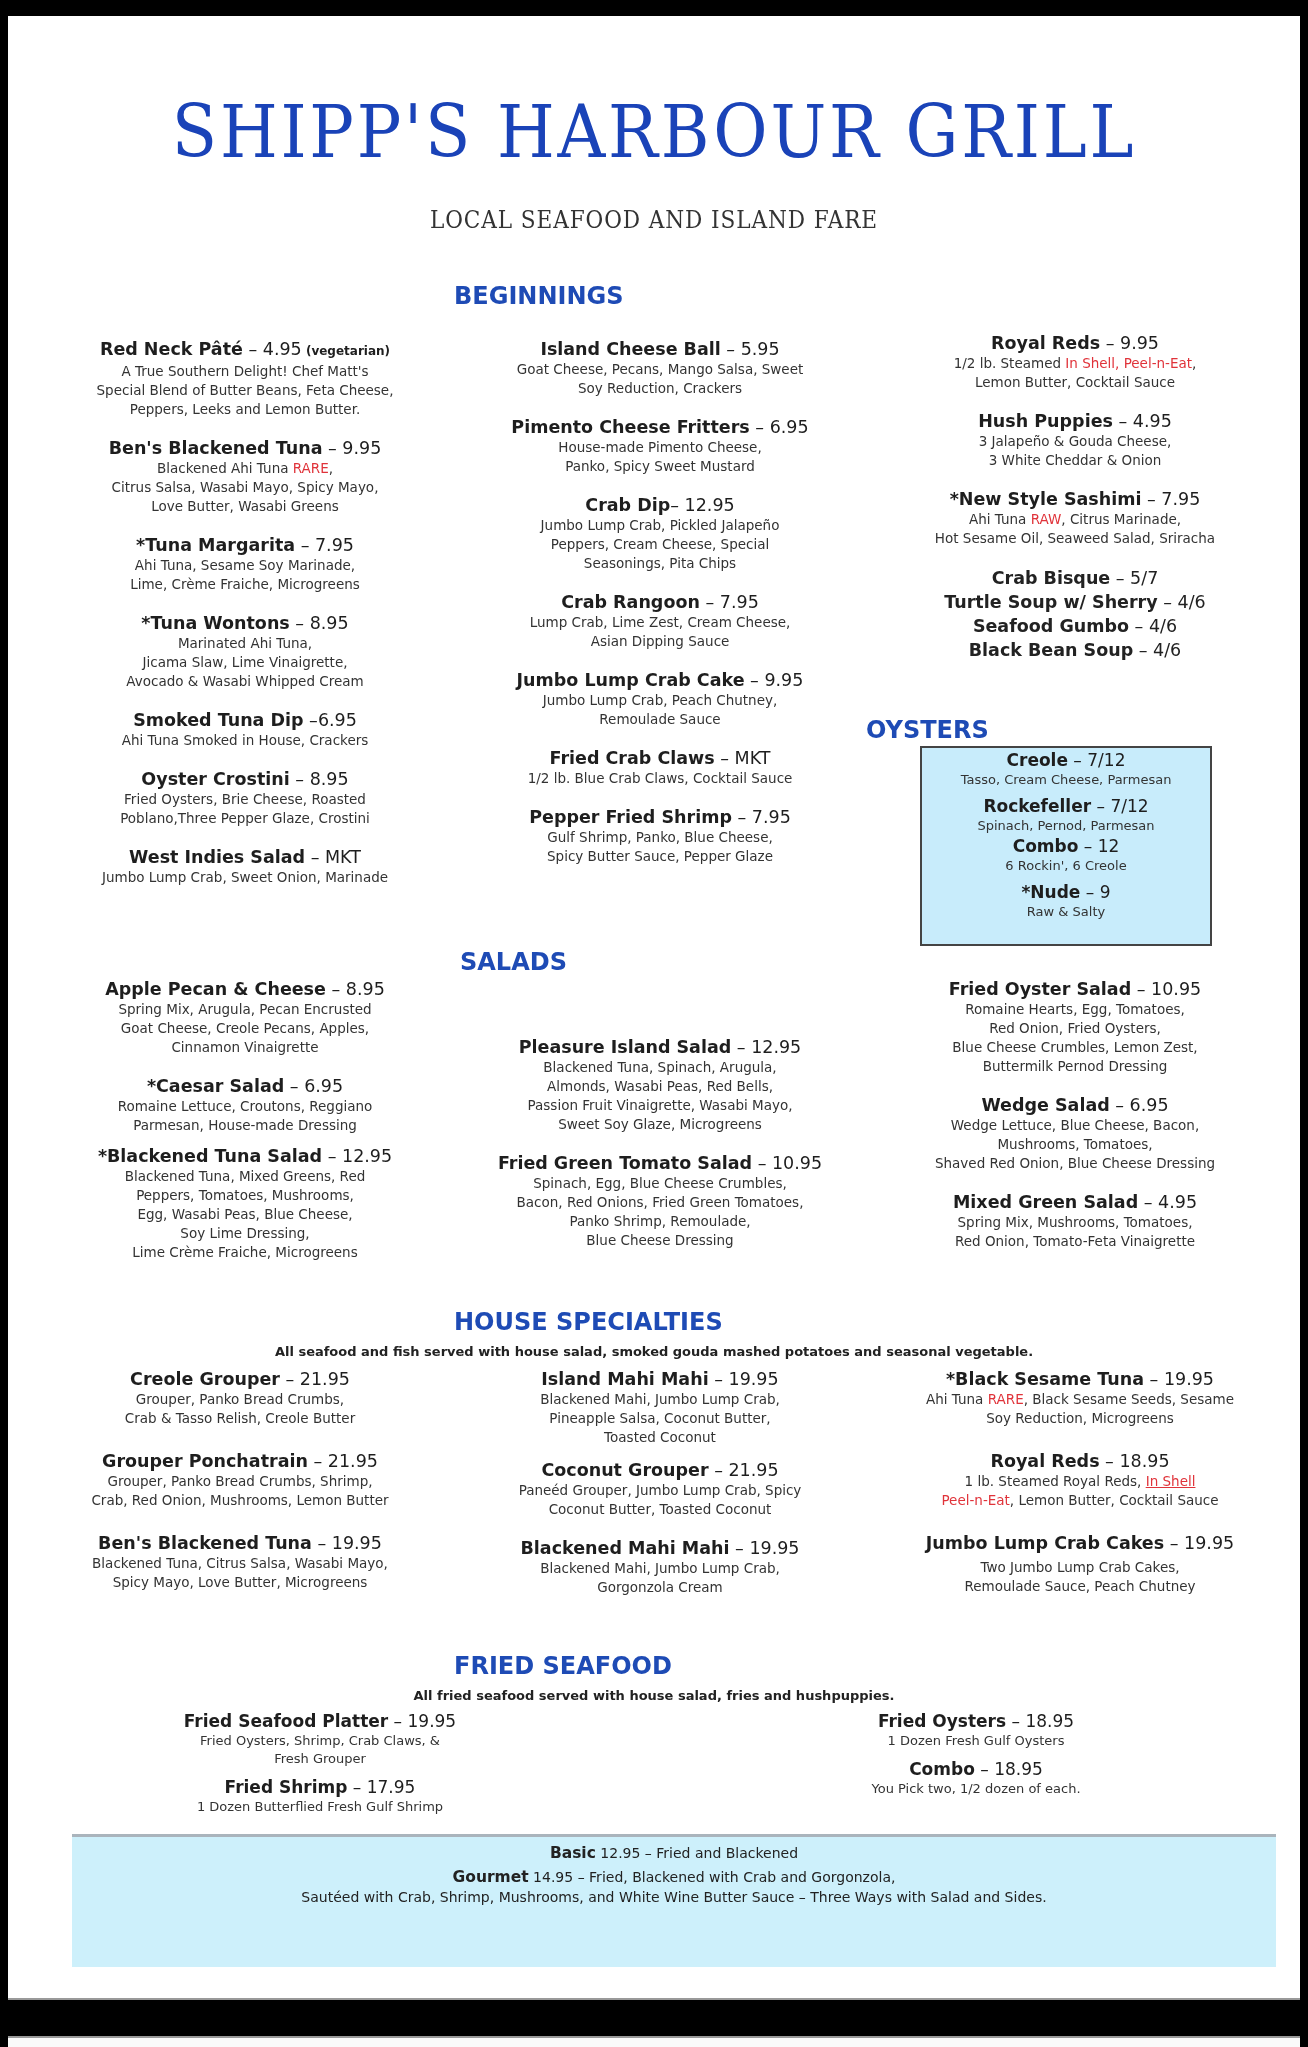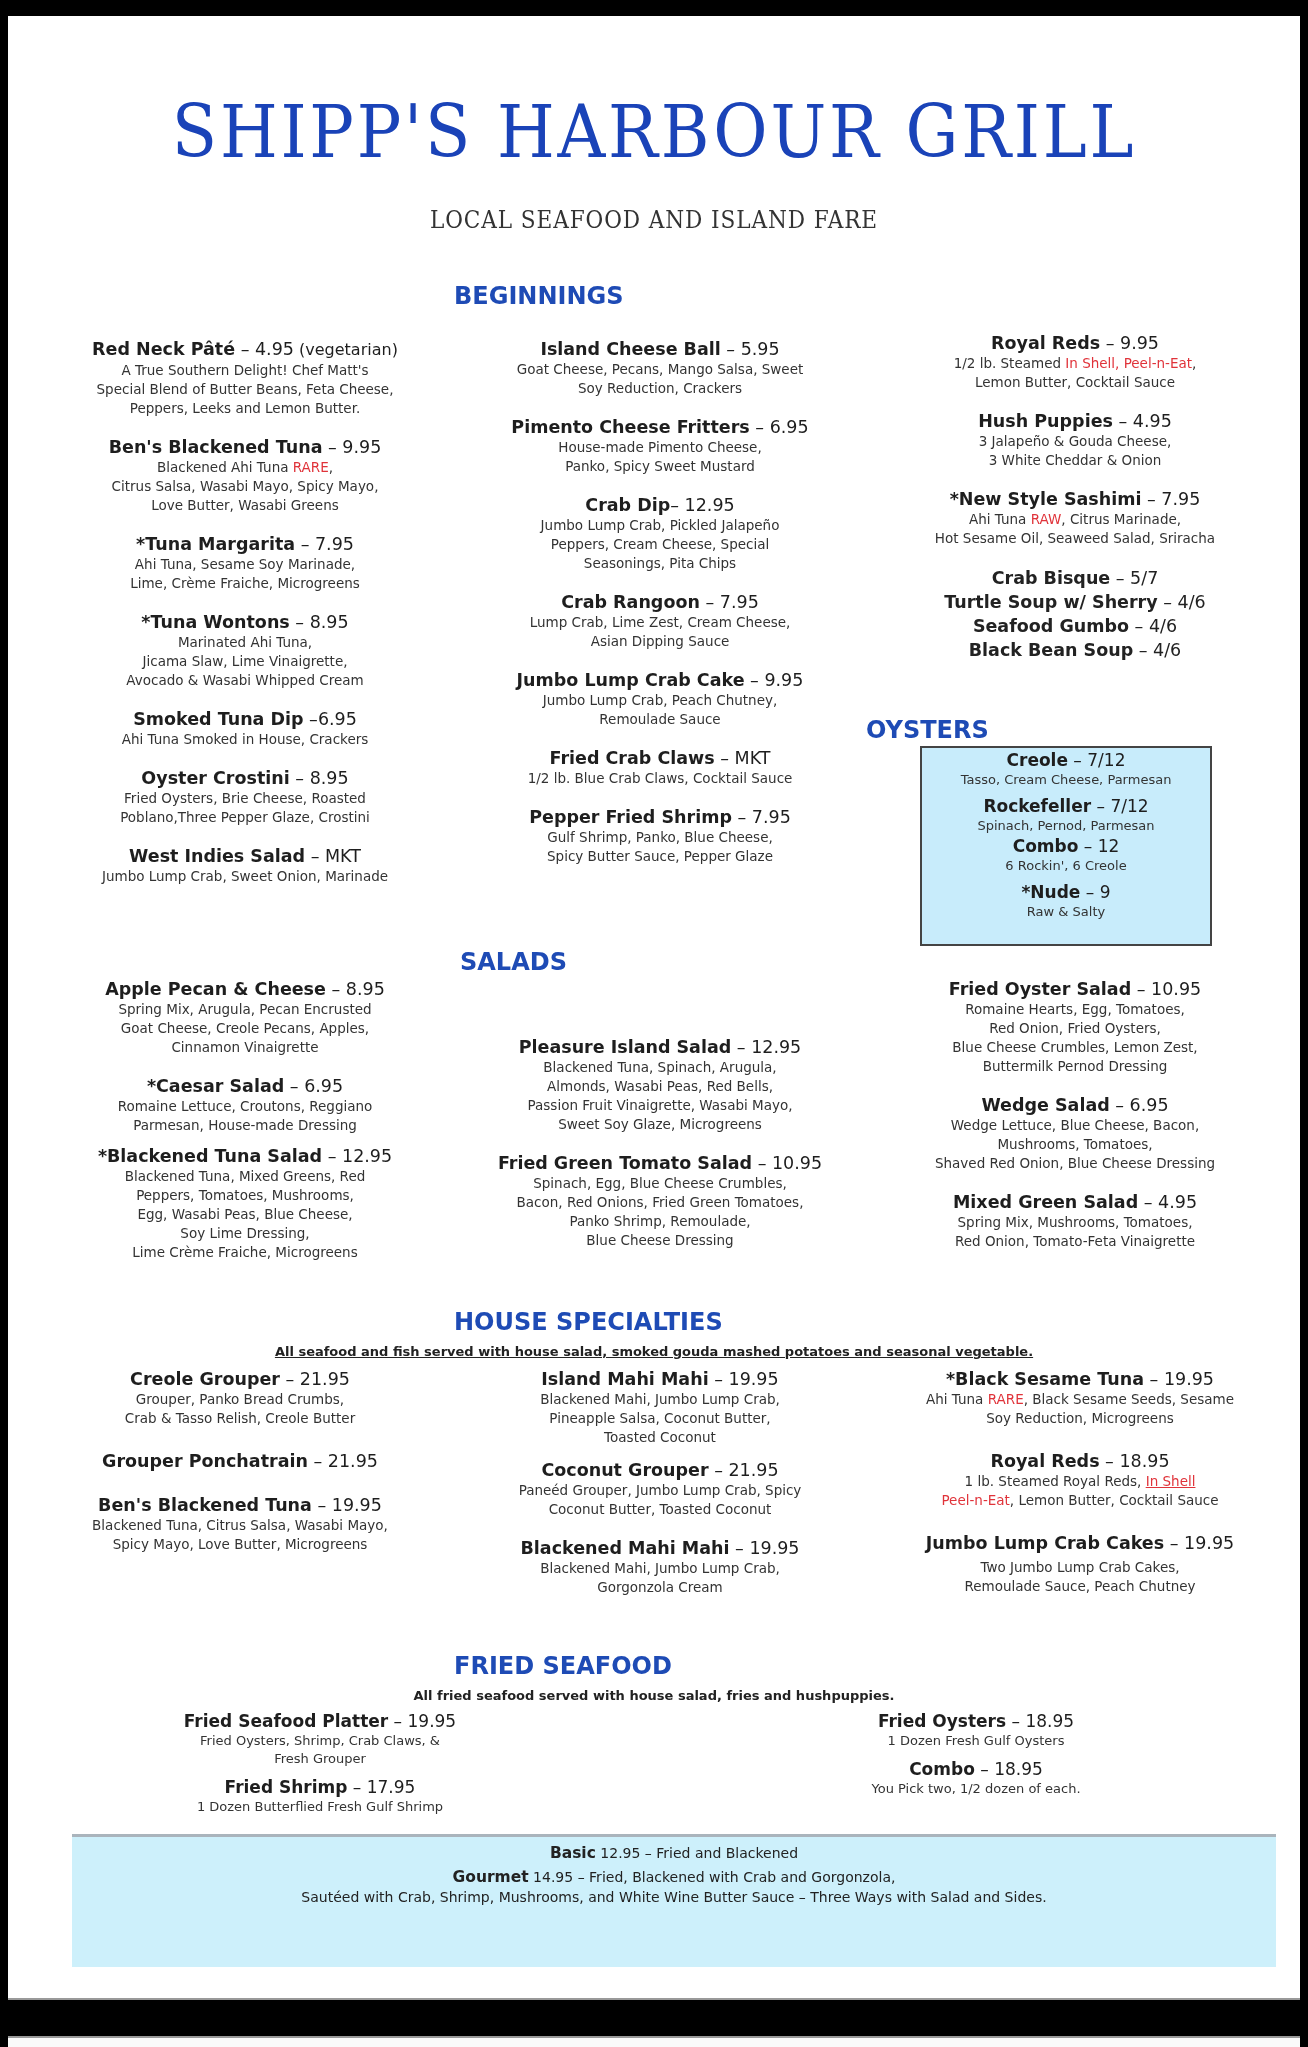--- a/index.html
+++ b/index.html
@@ -30,21 +30,21 @@
     position: absolute; text-align: left; color: #1e4bb5; font-weight: bold;
     font-size: 24px; font-family: "DejaVu Sans", sans-serif; width: 400px;
   }
   .sec-note {
     position: absolute; text-align: center; font-weight: bold; font-size: 13px; color: #222; width: 1100px;
   }
   .col { position: absolute; text-align: center; }
   .item { margin-bottom: 18px; }
   .item-title { font-size: 17.5px; font-weight: bold; color: #1e1e1e; line-height: 22px; }
   .item-title .price { font-weight: normal; }
-  .item-title .note { font-weight: normal; font-size: 16px; }
+  .item-title .note { font-weight: bold; font-size: 12px; }
   .item-desc { font-size: 13.5px; color: #333; line-height: 19px; }
   .red { color: #e0333a; }
   .underline { text-decoration: underline; }
   .soup { font-size: 17.5px; font-weight: bold; line-height: 24px; }
   .soup .price { font-weight: normal; }
   .oyster-box {
     position: absolute; left: 912px; top: 730px; width: 292px; height: 200px;
     background: #c8ecfb; border: 2px solid #444; text-align: center; padding-top: 2px; box-sizing: border-box;
   }
   .oyster-box .item { margin-bottom: 8px; }
@@ -297,32 +297,36 @@
     <div class="item">
       <div class="item-title"><span>Mixed Green Salad</span><span class="price"> – </span><span class="price">4.95</span></div>
       <div class="item-desc">
           <div>Spring Mix, Mushrooms, Tomatoes,</div>
           <div>Red Onion, Tomato-Feta Vinaigrette</div>
         </div>
     </div>
   </div>
 
   <div class="sec-head" style="left:446px; top:1292px; width:400px;">HOUSE SPECIALTIES</div>
-  <div class="sec-note" style="left:96px; top:1328px;text-decoration:underline;">All seafood and fish served with house salad, smoked gouda mashed potatoes and seasonal vegetable.</div>
+  <div class="sec-note" style="left:96px; top:1328px;">All seafood and fish served with house salad, smoked gouda mashed potatoes and seasonal vegetable.</div>
 
   <div class="col" style="left:42px; top:1352px; width:380px;">
     <div class="item" style="margin-bottom:22px;">
       <div class="item-title"><span>Creole Grouper</span><span class="price"> – </span><span class="price">21.95</span></div>
       <div class="item-desc">
           <div>Grouper, Panko Bread Crumbs,</div>
           <div>Crab &amp; Tasso Relish, Creole Butter</div>
         </div>
     </div>
     <div class="item" style="margin-bottom:22px;">
       <div class="item-title"><span>Grouper Ponchatrain</span><span class="price"> – </span><span class="price">21.95</span></div>
+      <div class="item-desc">
+          <div>Grouper,  Panko Bread Crumbs, Shrimp,</div>
+          <div>Crab, Red Onion, Mushrooms, Lemon Butter</div>
+        </div>
     </div>
     <div class="item">
       <div class="item-title"><span>Ben's Blackened Tuna</span><span class="price"> – </span><span class="price">19.95</span></div>
       <div class="item-desc">
           <div>Blackened Tuna, Citrus Salsa, Wasabi Mayo,</div>
           <div>Spicy Mayo, Love Butter, Microgreens</div>
         </div>
     </div>
   </div>
 

